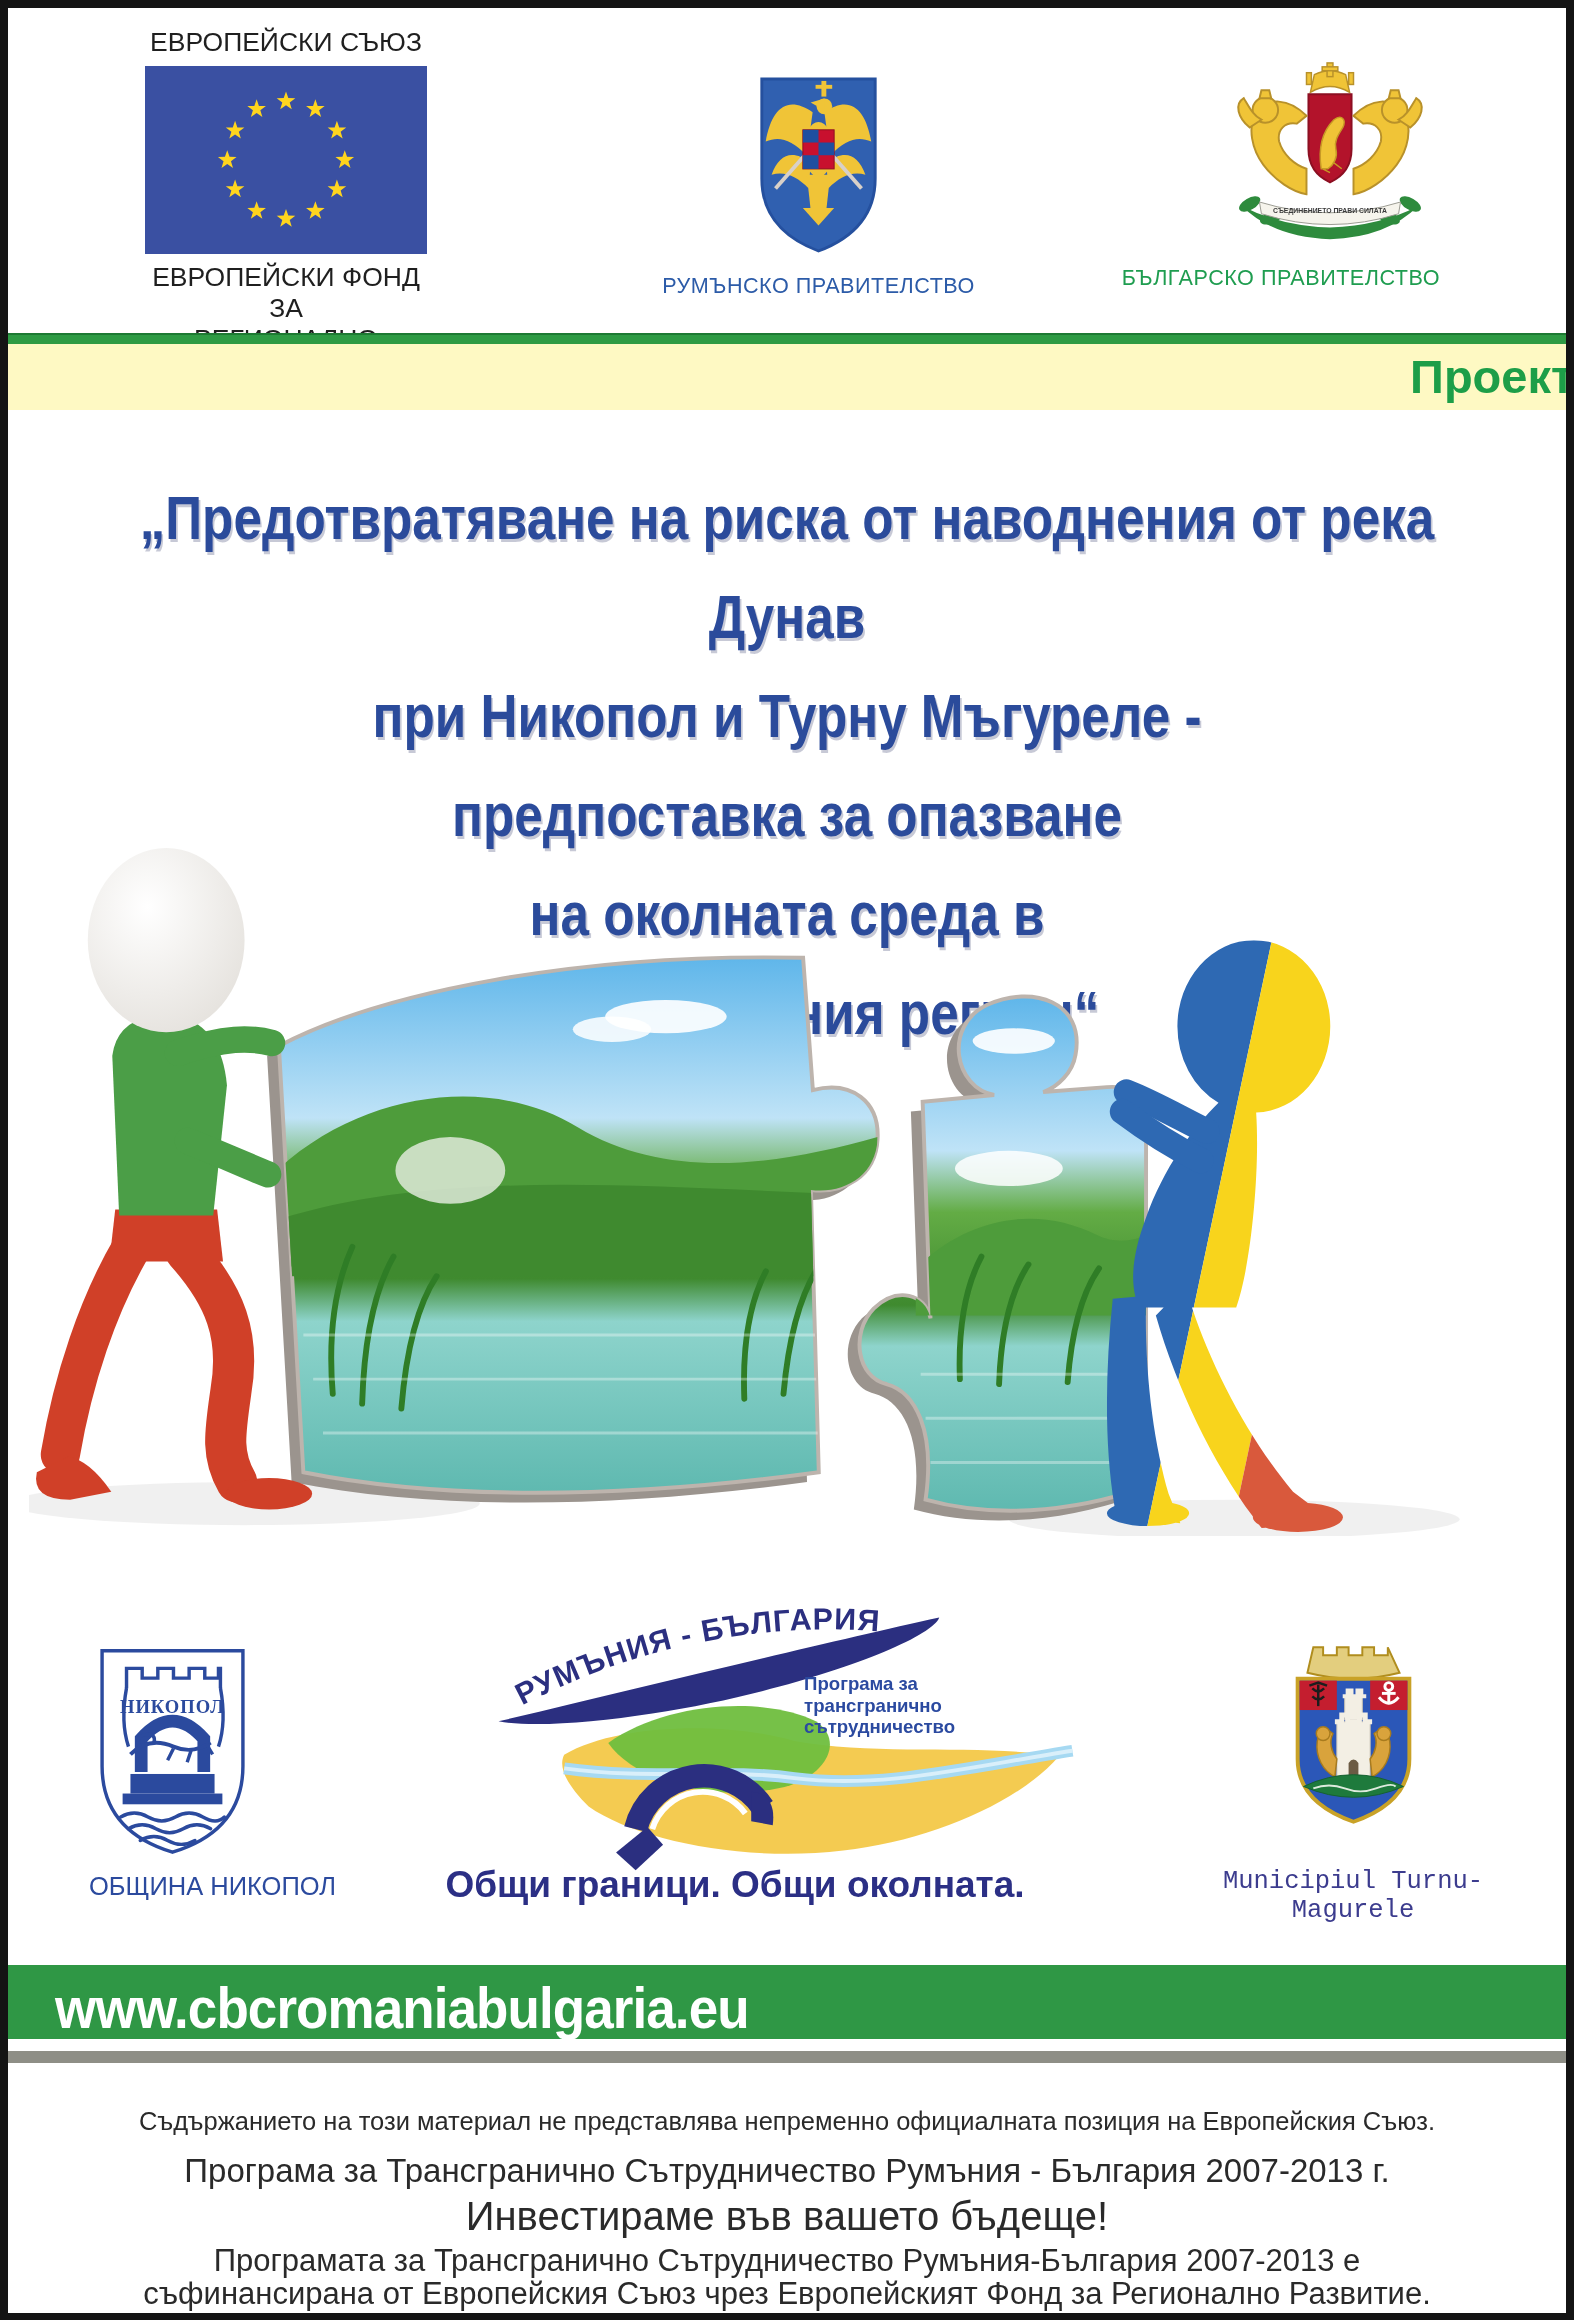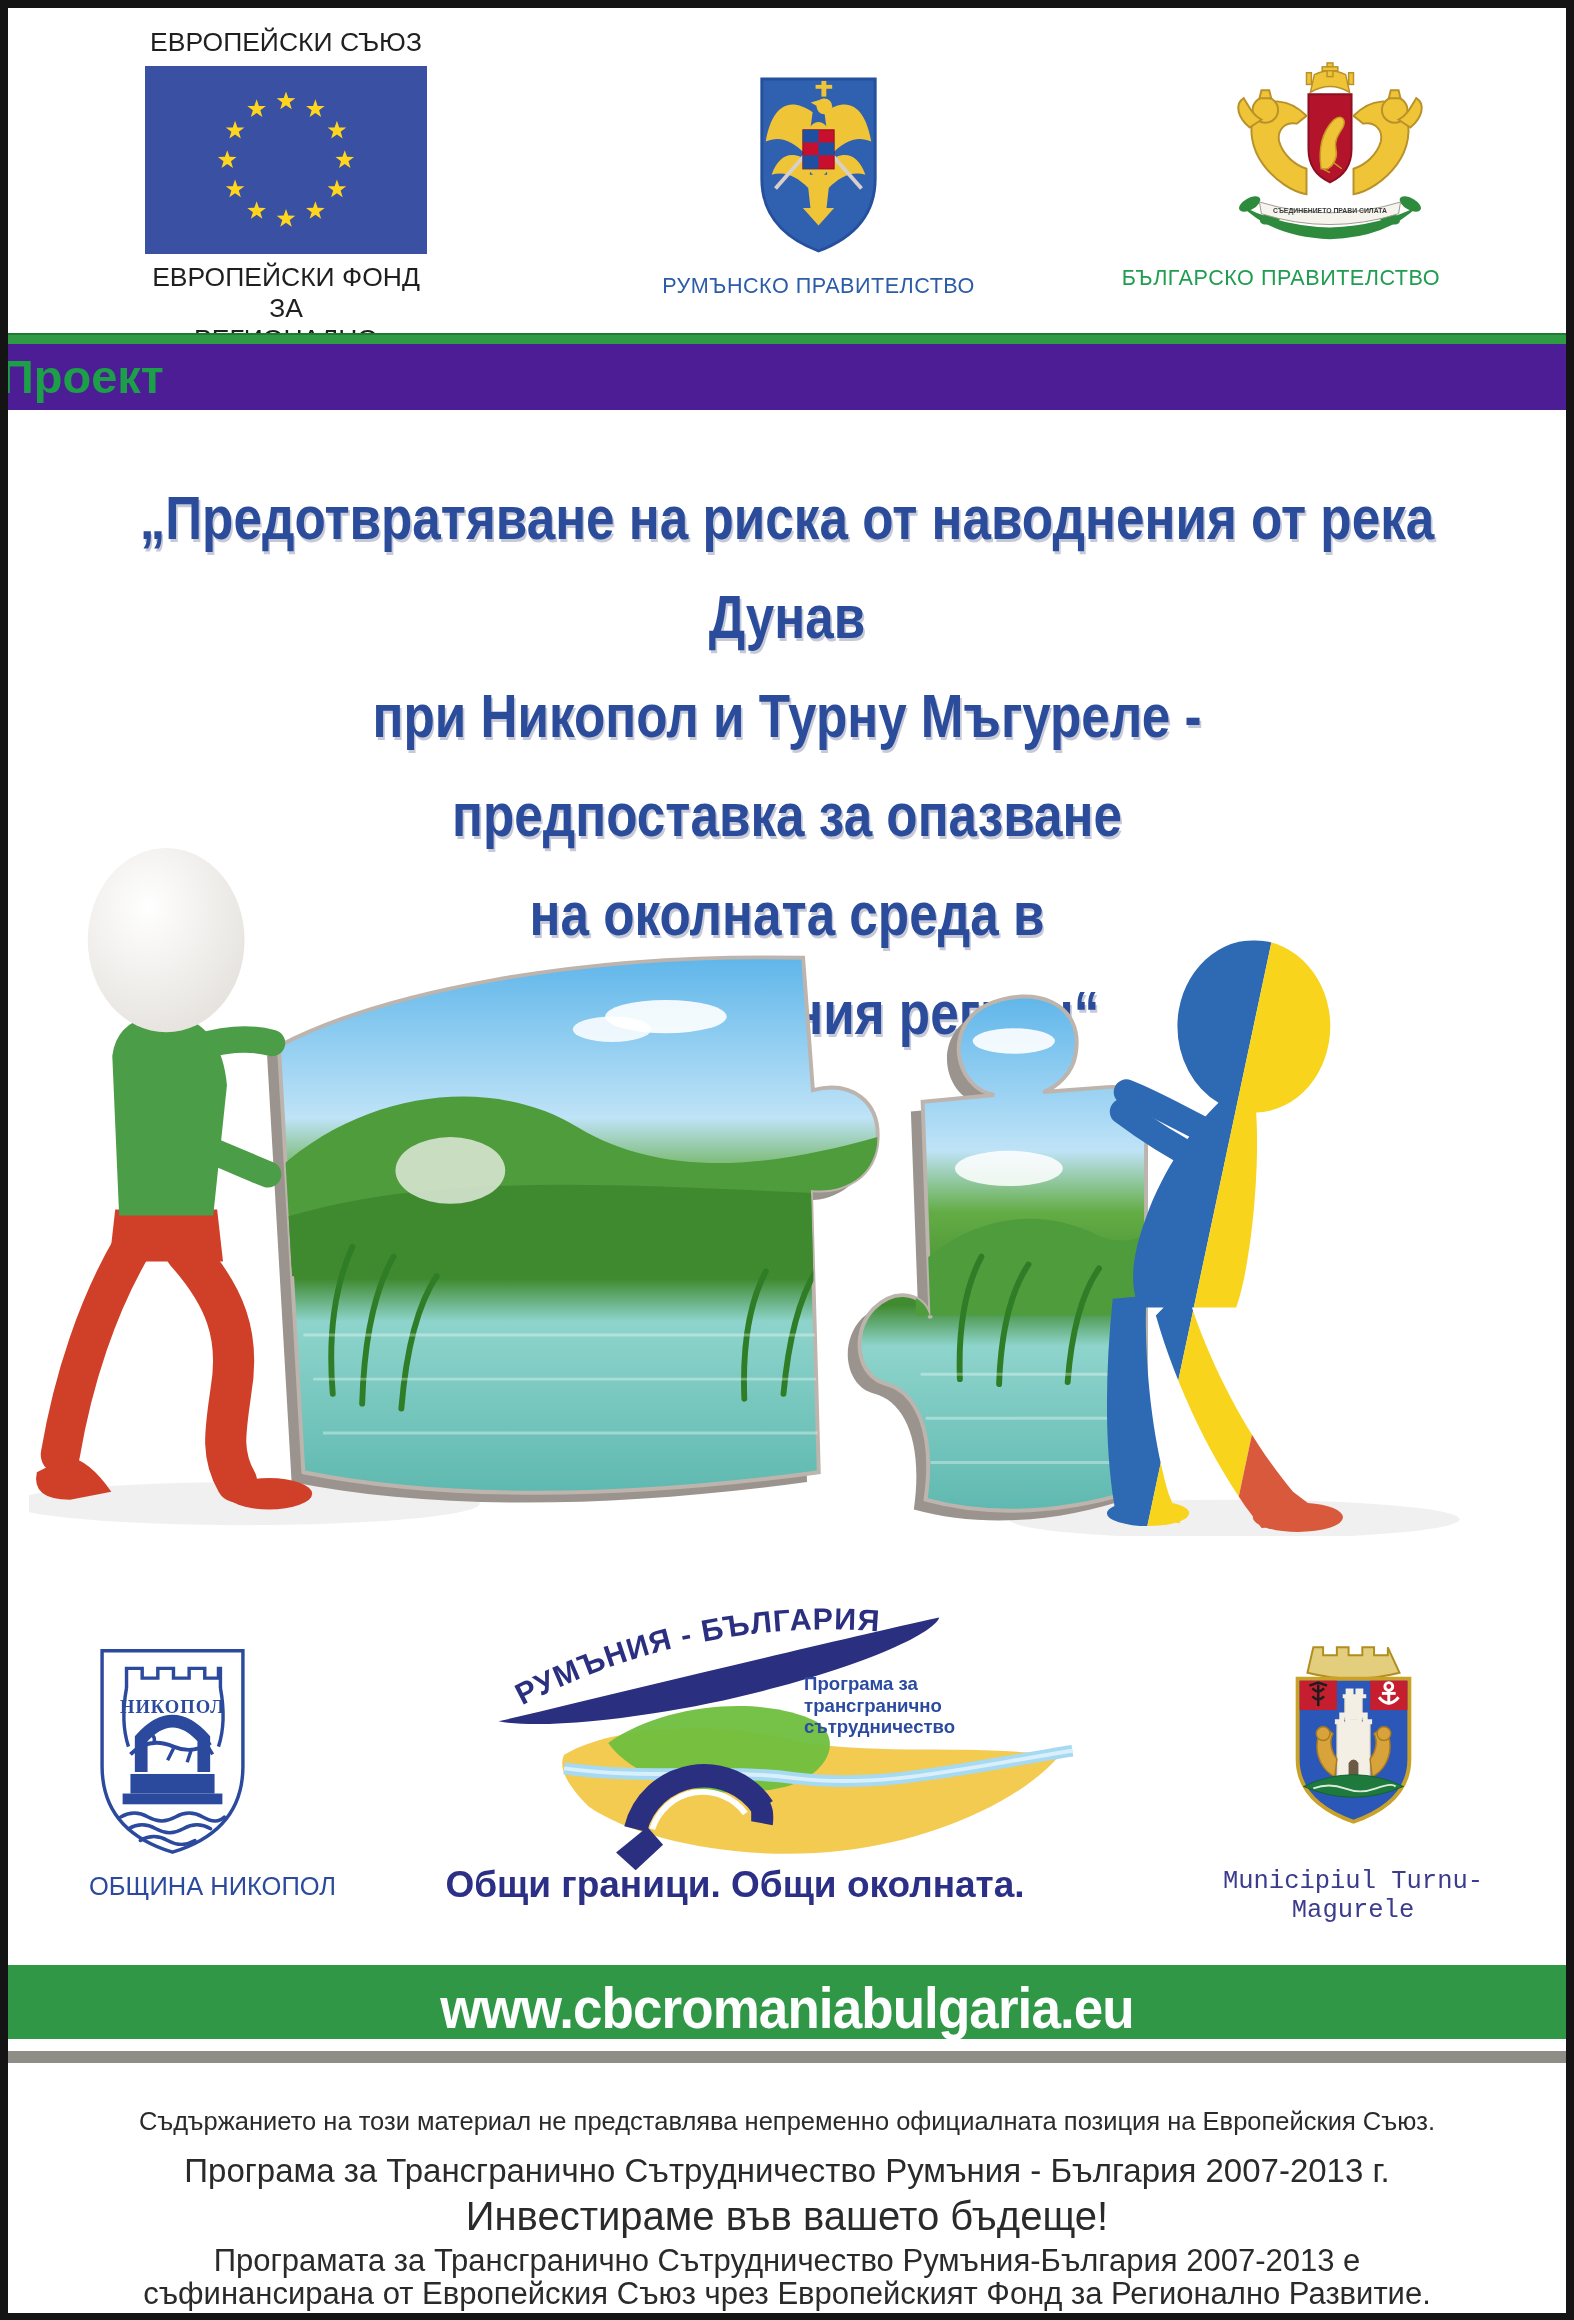--- a/index.html
+++ b/index.html
@@ -16,21 +16,21 @@
   .eu-title{font-size:26.5px;line-height:33px;letter-spacing:0;}
   .eu-flag{margin-top:7.8px;}
   .eu-fund{margin-top:3.9px;font-size:26.5px;line-height:31px;}
   .ro-block{position:absolute;left:647px;top:73px;width:343px;text-align:center;}
   .ro-label{margin-top:11.8px;font-size:21.6px;color:#2C5BA8;letter-spacing:0.5px;text-align:center;}
   .bg-block{position:absolute;left:1117px;top:59px;width:323px;text-align:right;}
   .bg-label{margin-top:9.8px;font-size:21.6px;color:#1F9D50;letter-spacing:0.5px;}
 
   
   .strip-green{position:absolute;left:0;top:333px;width:1574px;height:10.8px;background:#2E9B44;border-top:2px solid #1E7A33;}
-  .bar-yellow{position:absolute;left:0;top:344px;width:1574px;height:66px;background:#4c1d95;text-align:left;}
+  .bar-yellow{position:absolute;left:0;top:344px;width:1574px;height:66px;background:#fef9c3;text-align:right;}
   .bar-yellow .txt{font-size:47px;line-height:66px;font-weight:700;color:#1D9E48;}
 
   
   .title-block{position:absolute;left:0;top:469px;width:1574px;text-align:center;
                color:#2B4B9B;font-weight:700;font-size:61px;line-height:99px;
                transform:scaleX(.84);transform-origin:50% 0;
                text-shadow:2px 2.9px 0 rgba(30,40,90,.25);}
 
   
   .illus{position:absolute;left:29px;top:845px;width:1509px;height:691px;}
@@ -38,21 +38,21 @@
   
   .nik-wrap{position:absolute;left:89px;top:1639px;width:255px;text-align:left;}
   .nik-label{margin-top:5.9px;font-size:25.5px;color:#2B4A9E;}
   .prog-wrap{position:absolute;left:461px;top:1596px;width:647px;text-align:center;}
   .slogan{position:absolute;left:392px;top:1864px;width:686px;text-align:center;
           font-size:37px;font-weight:700;color:#2B2F85;}
   .turnu-wrap{position:absolute;left:1206px;top:1619px;width:294px;text-align:center;font-family:Liberation Mono, monospace;}
   .turnu-label{margin-top:7.8px;font-size:25.5px;color:#3C3C8E;}
 
   
-  .web-bar{position:absolute;left:0;top:1965px;width:1574px;height:74px;background:#2F9745;text-align:center;}
+  .web-bar{position:absolute;left:0;top:1965px;width:1574px;height:74px;background:#2F9745;text-align:left;}
   .web-bar .url{display:block;font-size:57px;line-height:86px;font-weight:700;color:#ffffff;
                 transform:scaleX(.93);transform-origin:50% 50%;letter-spacing:-1px;}
   .gray-strip{position:absolute;left:0;top:2051px;width:1574px;height:11.8px;background:#8E8E86;}
 
   
   .foot{position:absolute;left:0;width:1574px;text-align:center;color:#2a2a2a;}
   .f1{top:2107px;font-size:25.5px;}
   .f2{top:2152px;font-size:33px;}
   .f3{top:2194px;font-size:40px;}
   .f4{top:2243px;font-size:31px;}

